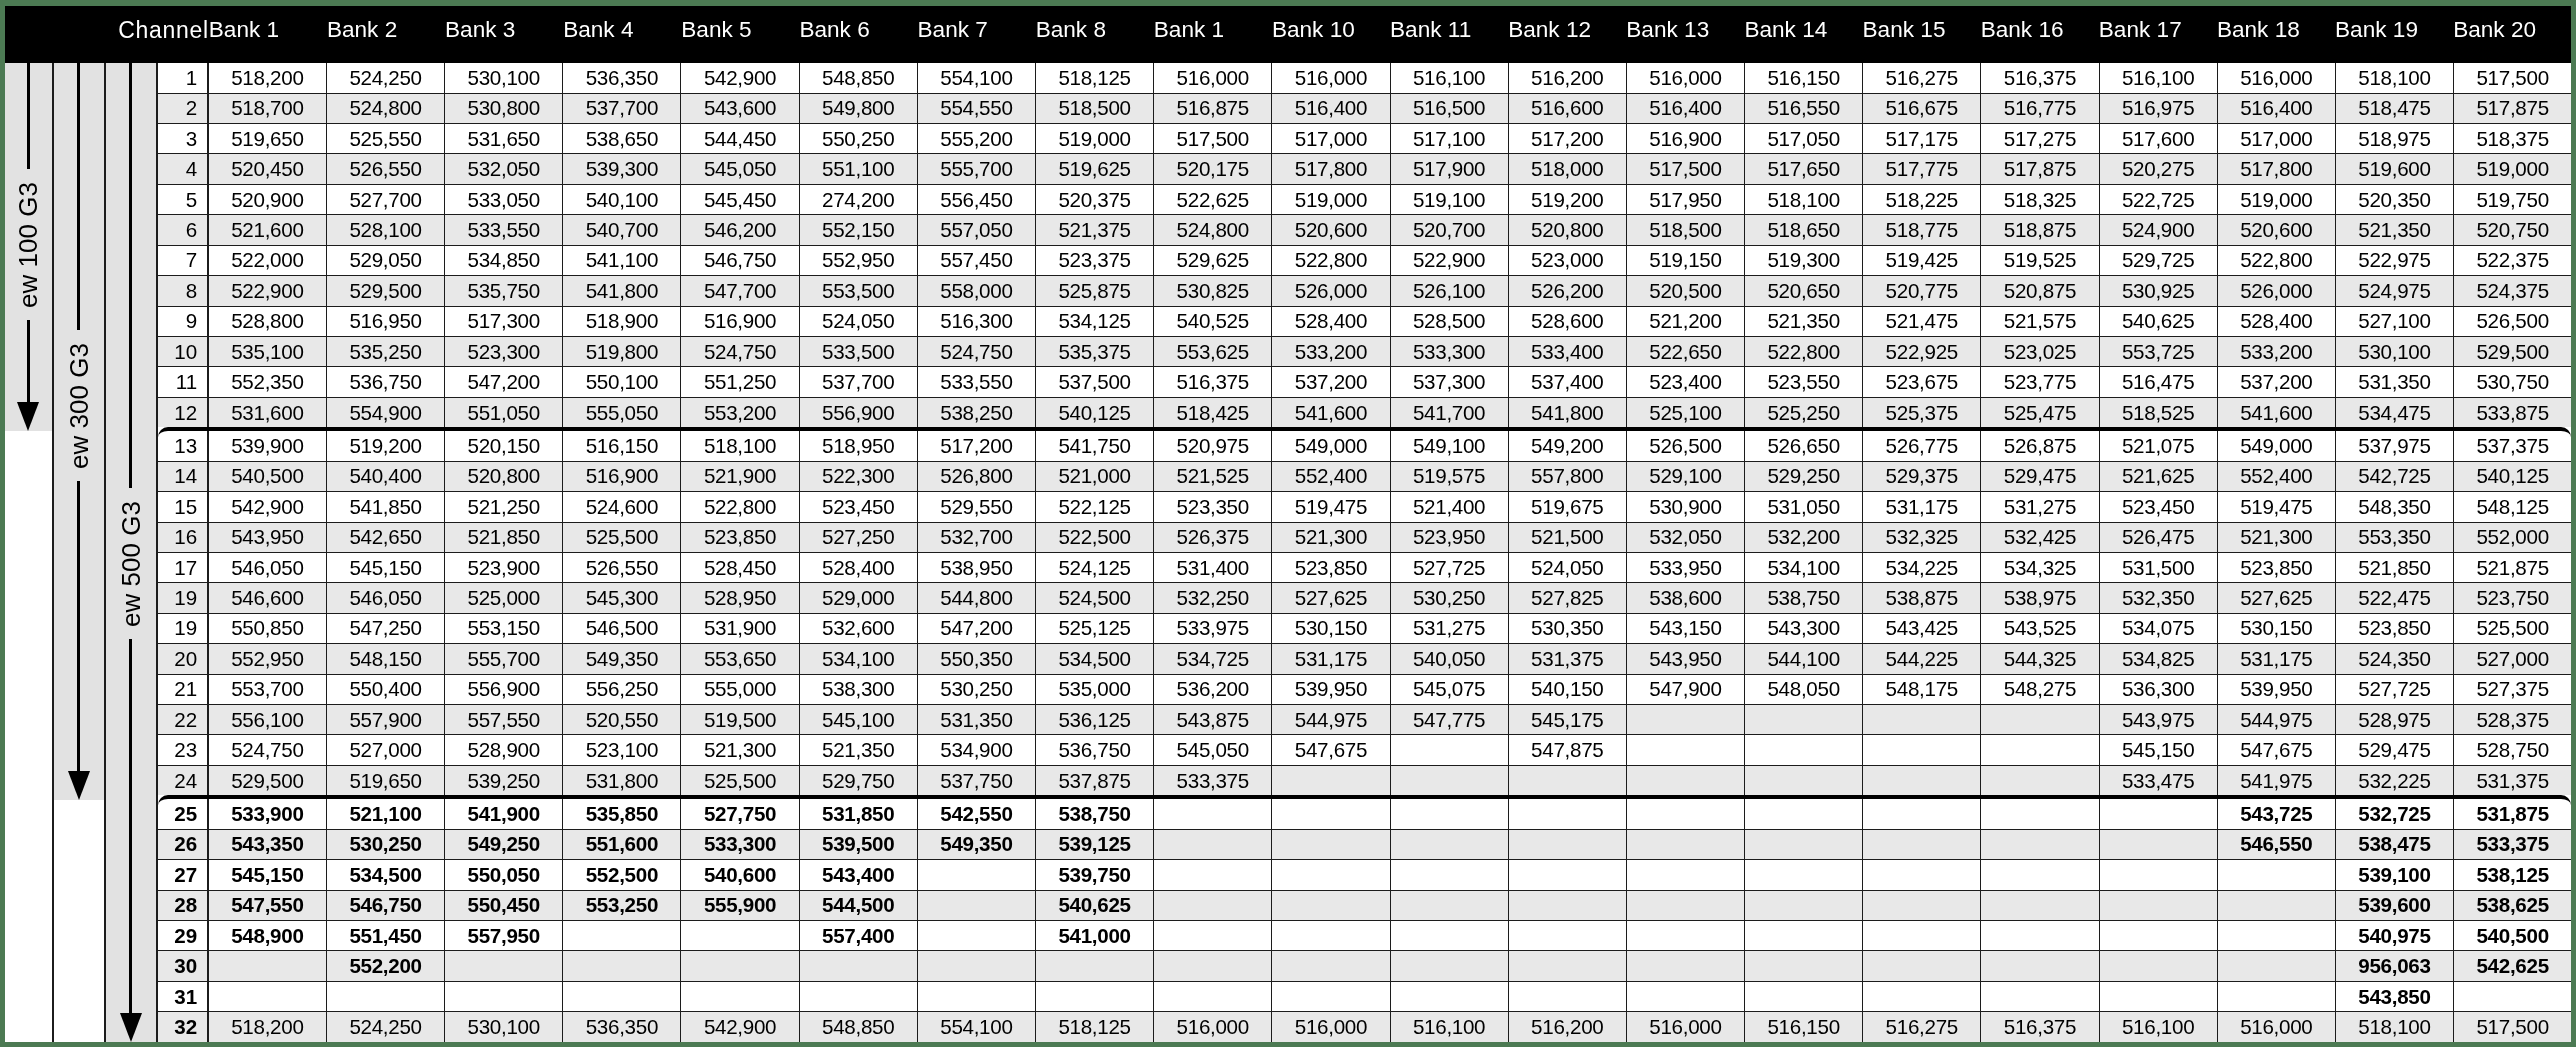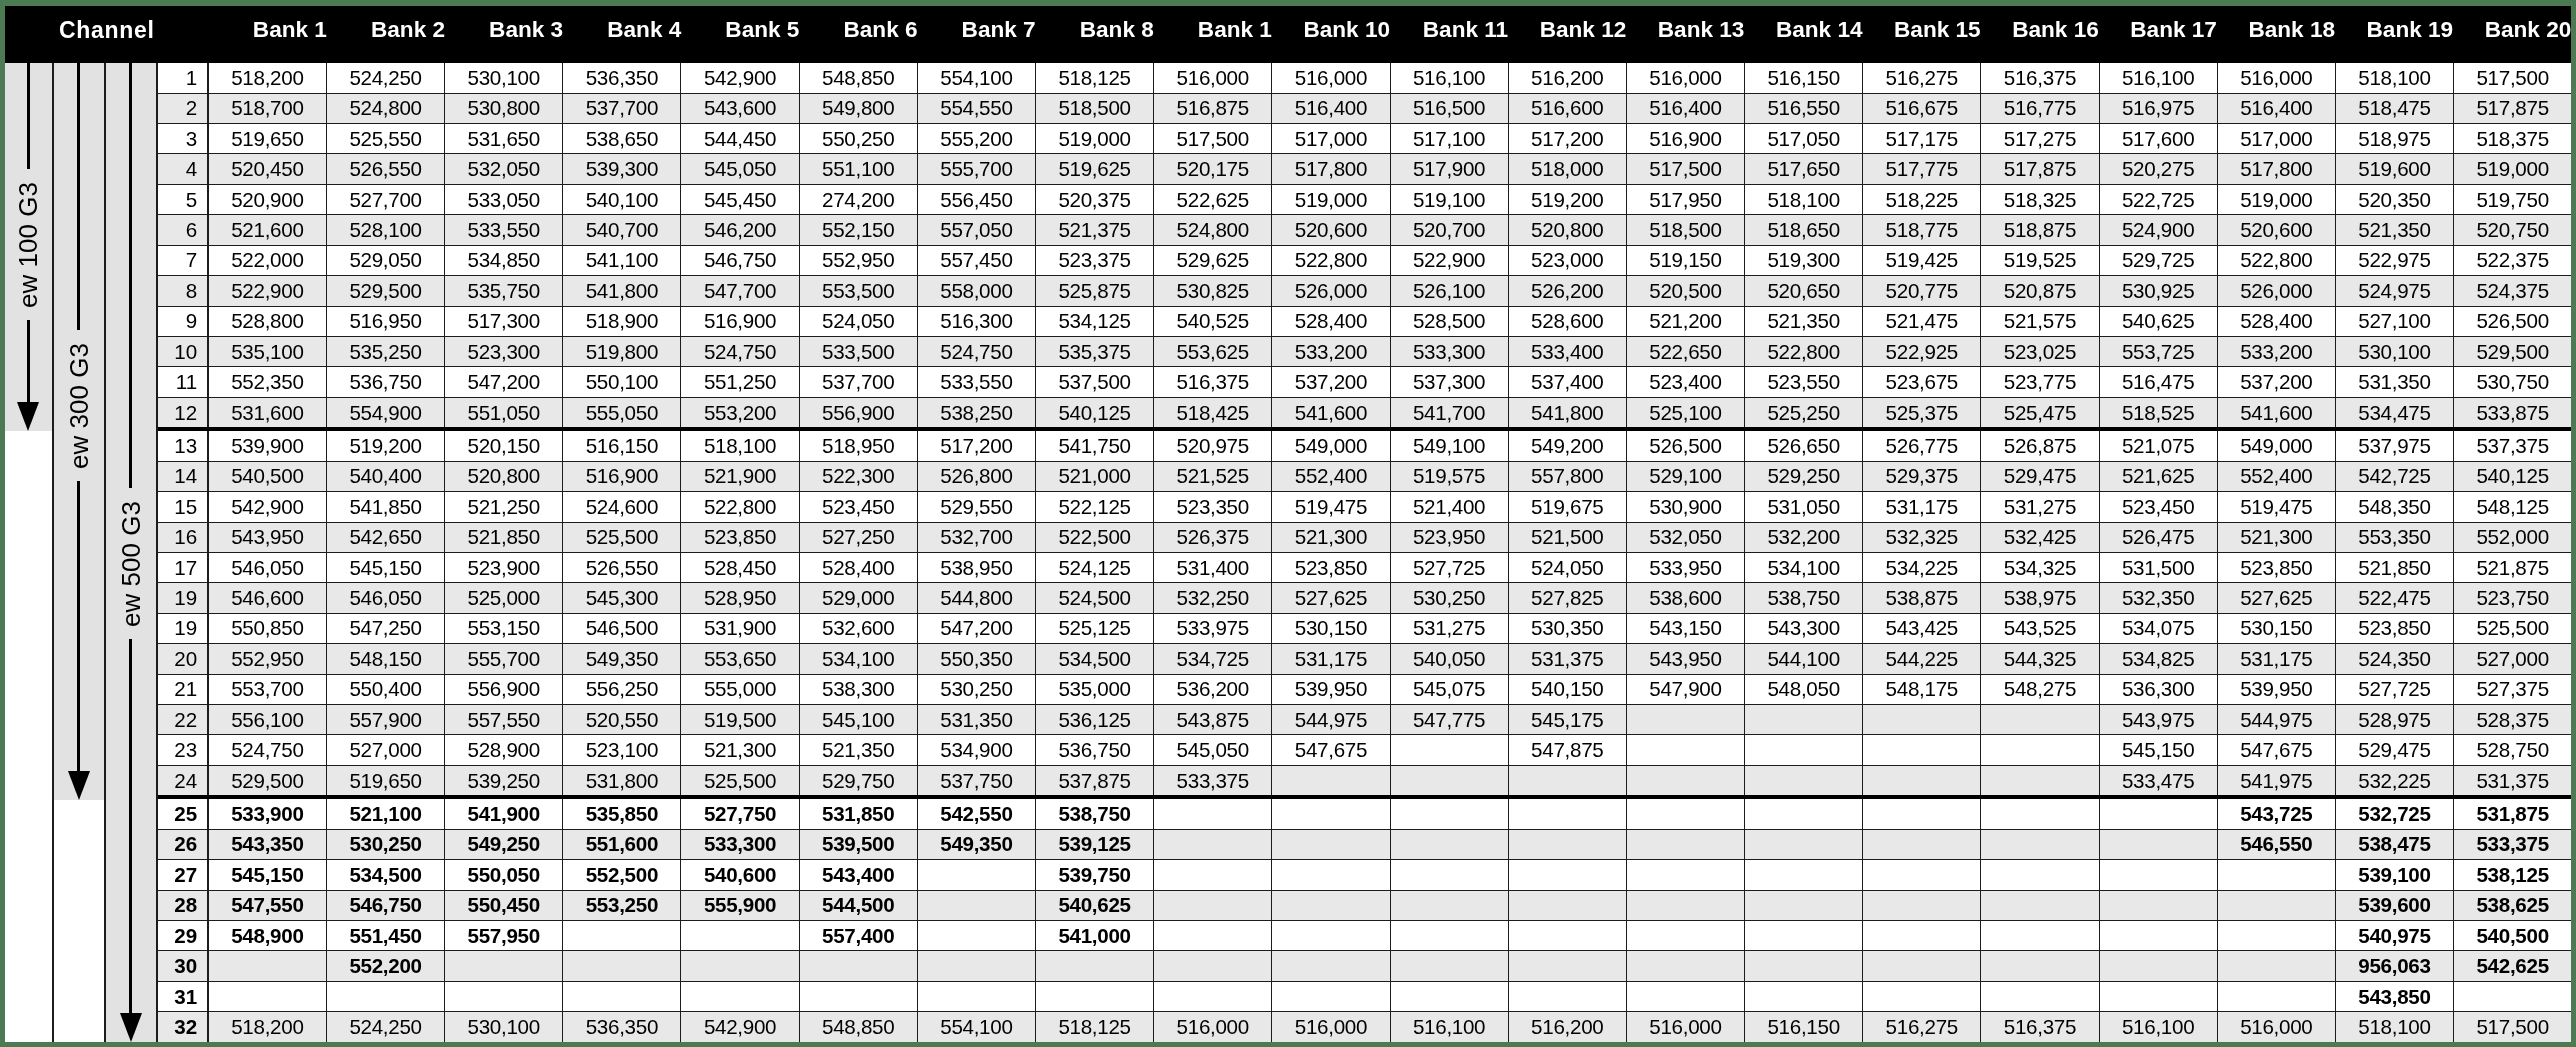--- a/index.html
+++ b/index.html
@@ -23,29 +23,29 @@
   }
   
   .hdr{
     height:55px;flex:0 0 55px;
     background:#000000;
     display:flex;
     color:#ffffff;
   }
   .hchannel{
     width:204px;flex:0 0 204px;
-    text-align:center;
-    font-size:23px;font-weight:700;
+    text-align:right;
+    font-size:23px;font-weight:400;
     padding-top:11px;box-sizing:border-box;
     letter-spacing:0.7px;
   }
   .hbank{
     flex:1;
-    text-align:right;
-    font-size:22.6px;font-weight:700;
+    text-align:left;
+    font-size:22.6px;font-weight:400;
     padding-top:11px;box-sizing:border-box;
   }
   
   .bdy{
     flex:1;
     display:flex;
     border-top:2.1px solid #000;
     box-sizing:border-box;
   }
   .acol{
@@ -77,21 +77,21 @@
     flex:1;display:flex;flex-direction:column;
   }
   .row{
     flex:1;display:flex;
     border-top:1.4px solid #1c1c1c;
     box-sizing:border-box;
     background:#ffffff;
   }
   .row:first-child{border-top:0;}
   .row:nth-child(even){background:#e8e8e8;}
-  .row.thick{border-top:4.1px solid #000;}
+  .row.thick{border-top:4.1px solid #000;border-radius:10px;}
   .rownum{
     width:51px;flex:0 0 51px;
     border-right:2.1px solid #1c1c1c;
     box-sizing:border-box;
     display:flex;align-items:center;justify-content:flex-end;
     padding-right:9.6px;
     font-size:20.6px;color:#000;
   }
   .cell{
     flex:1;

